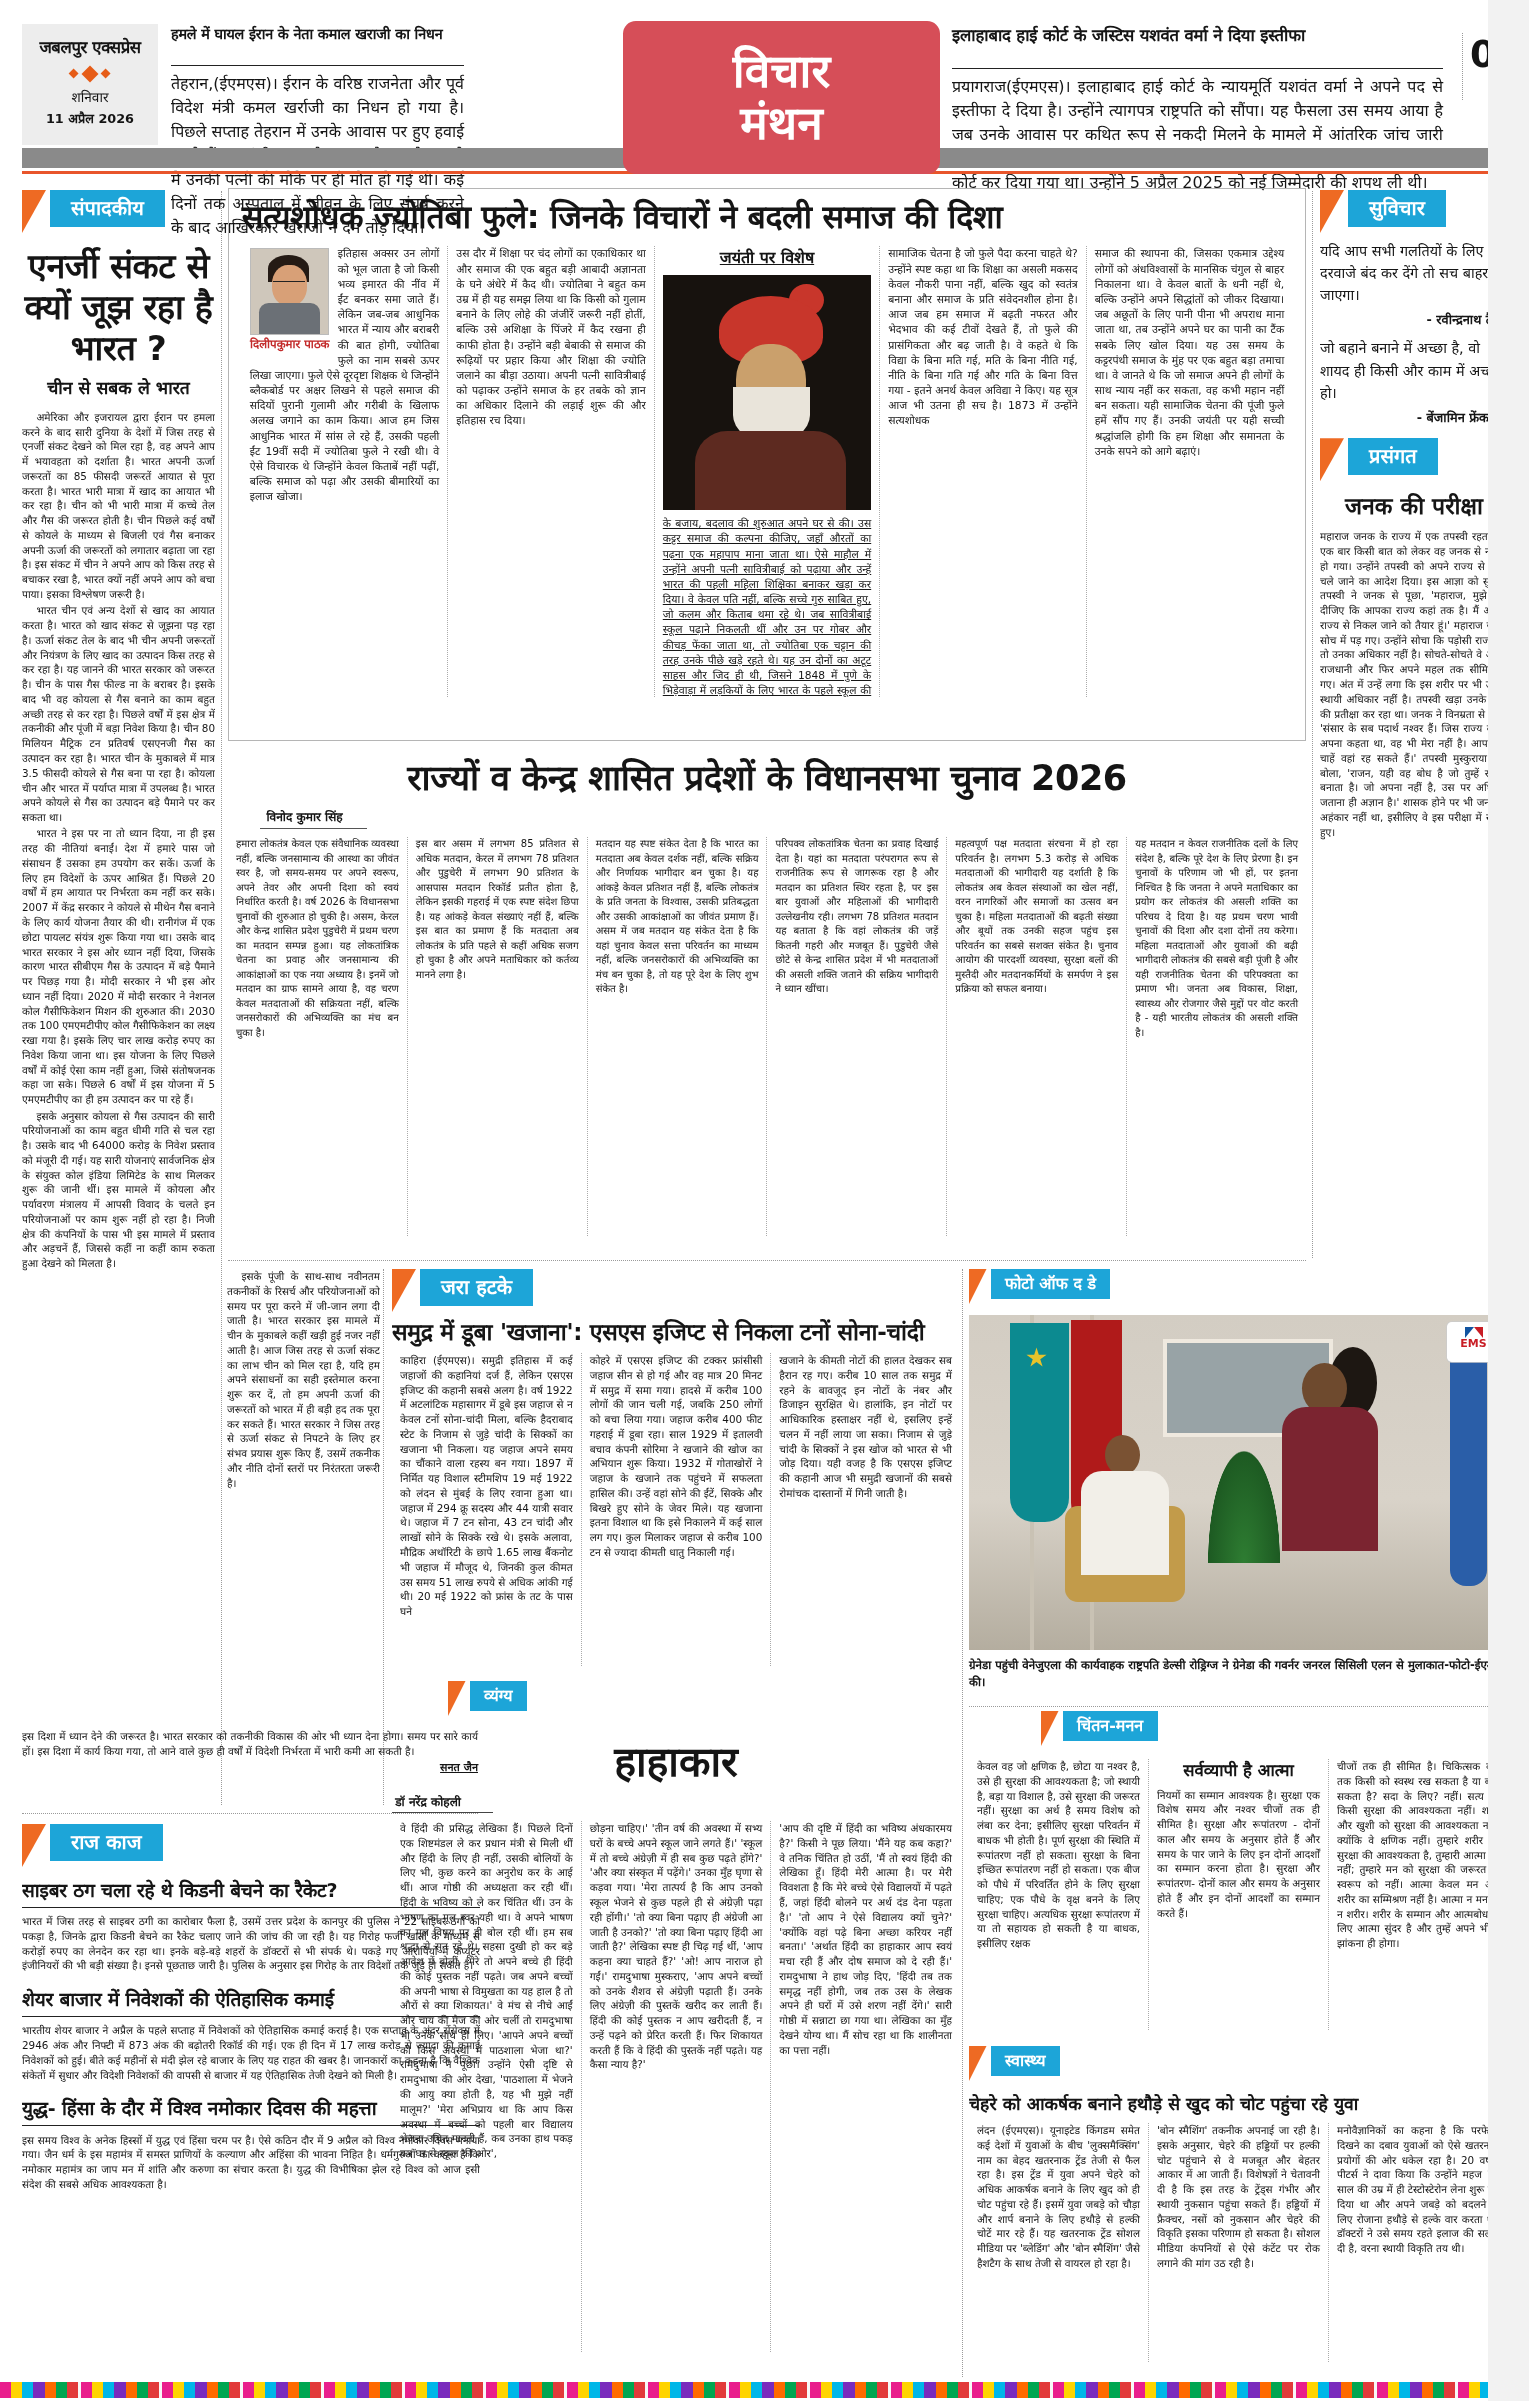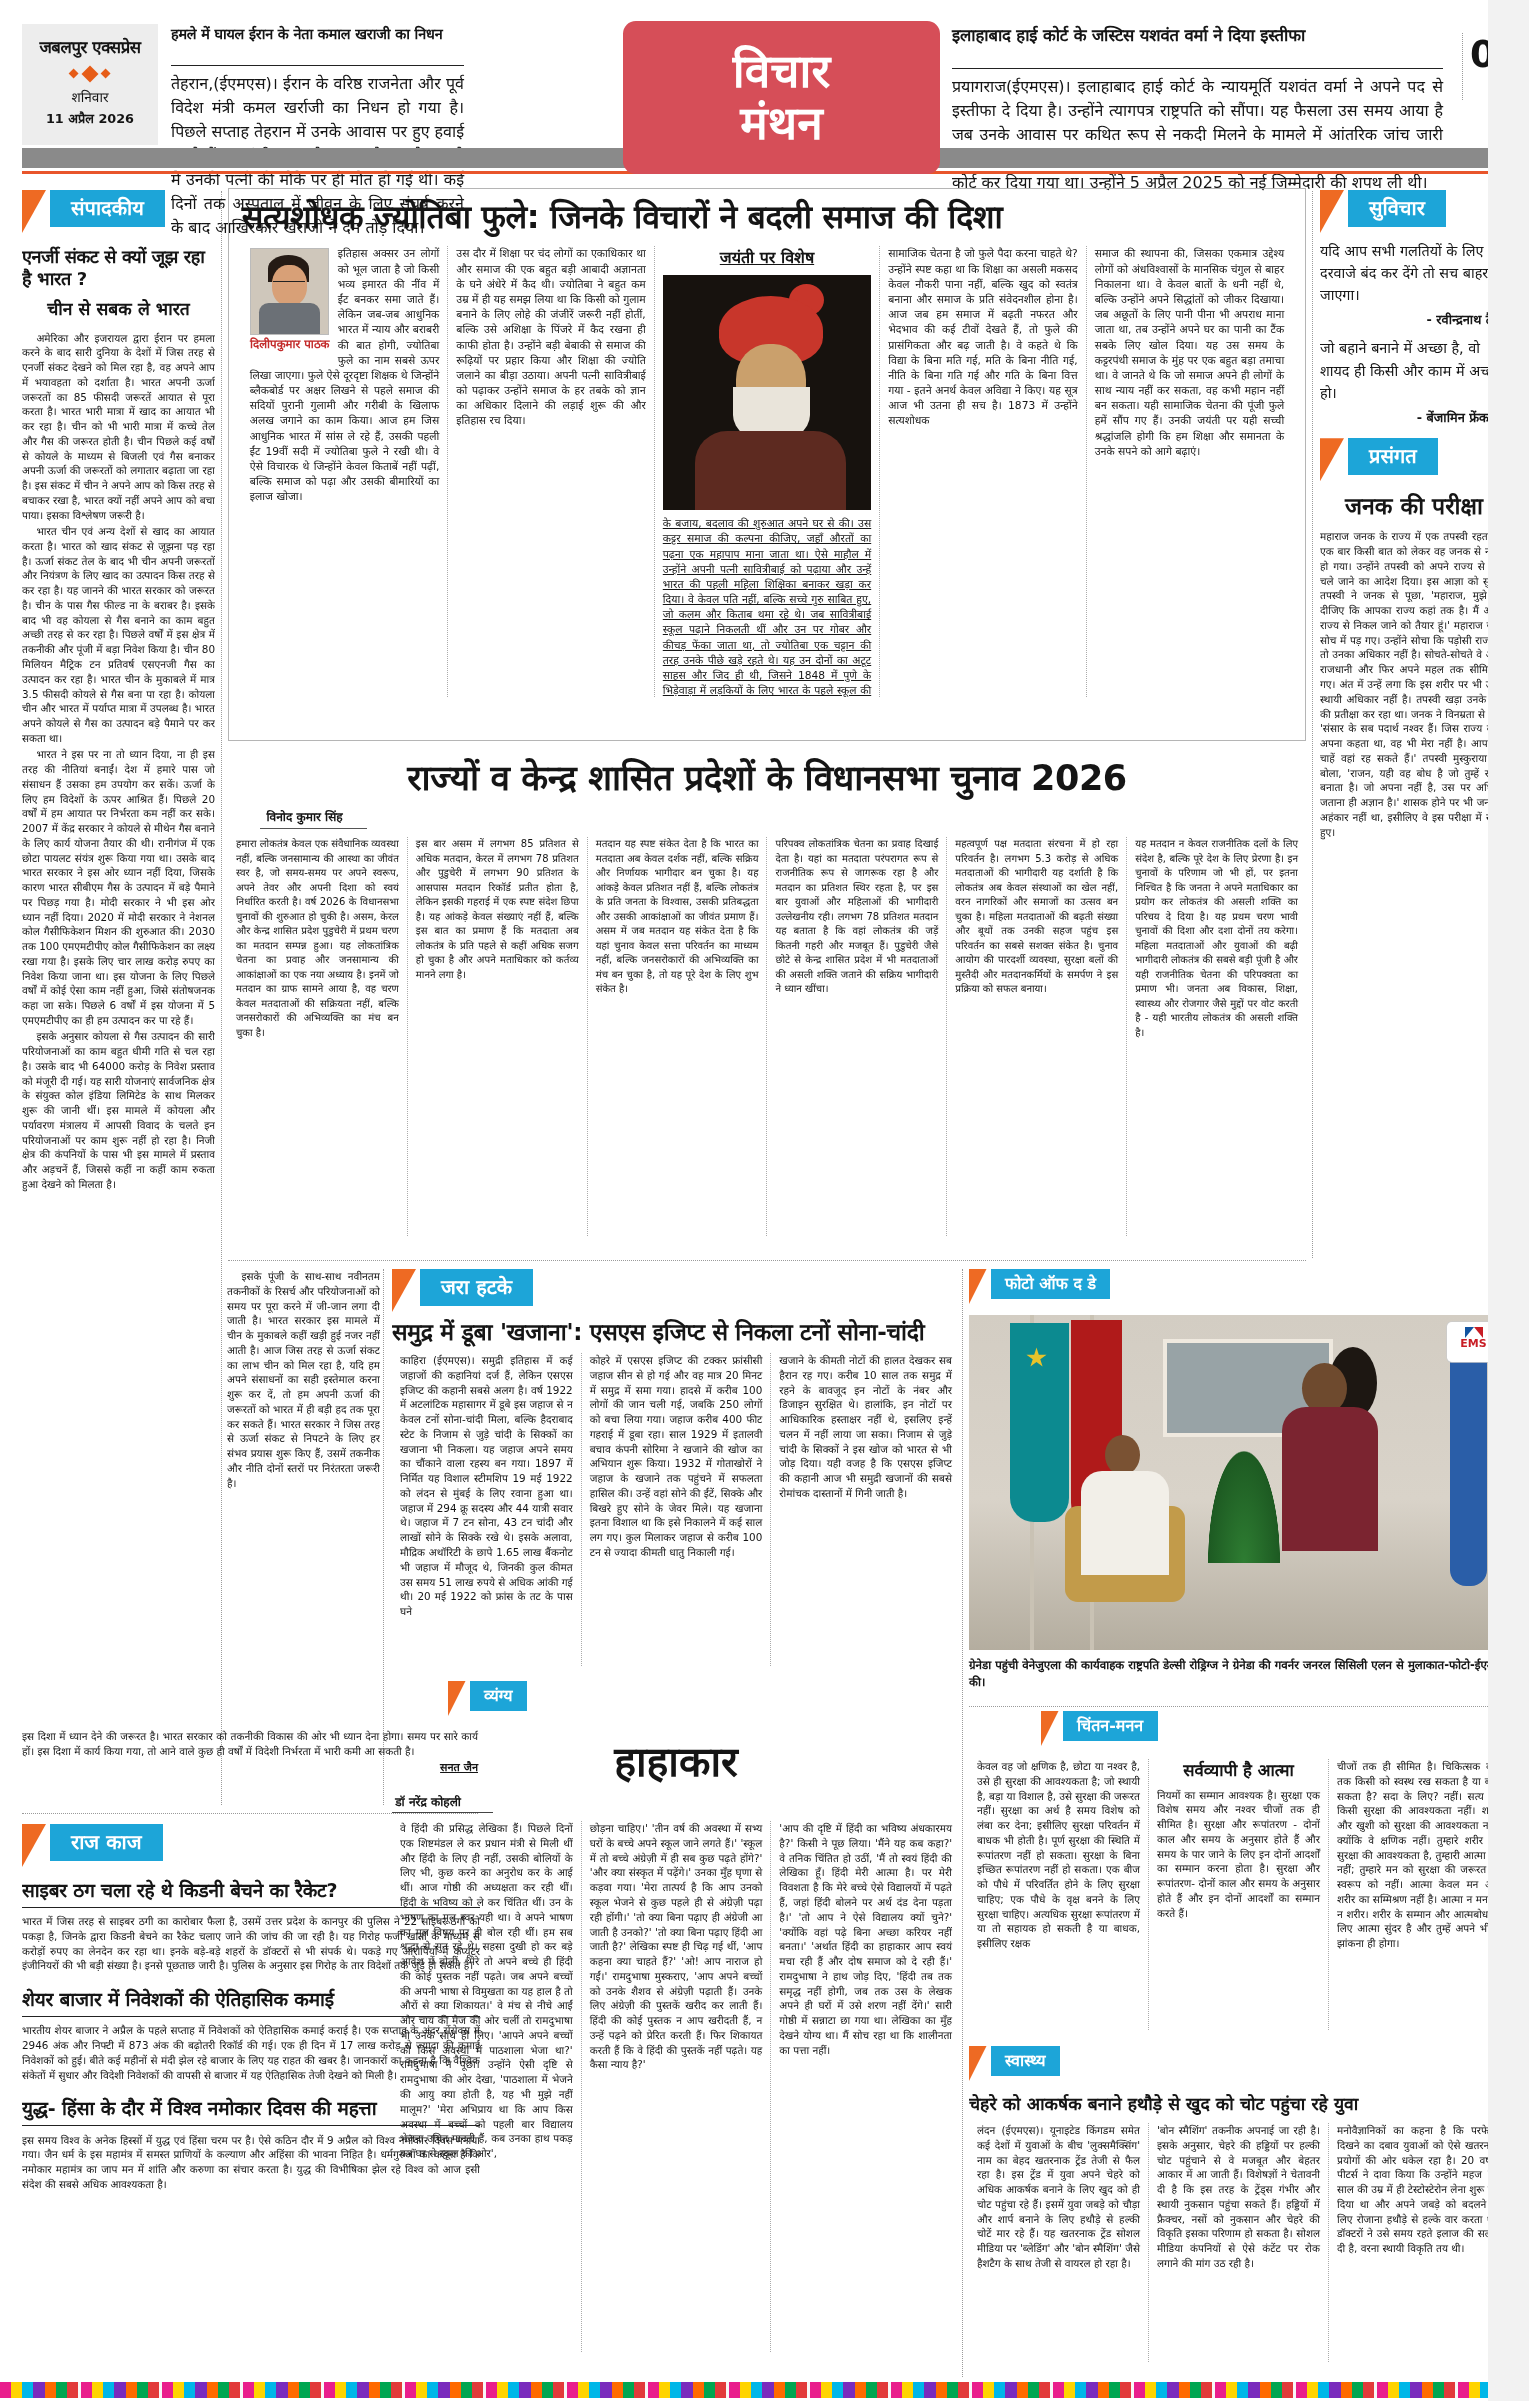--- a/index.html
+++ b/index.html
@@ -28,21 +28,21 @@
   
   .seclabel{display:flex;align-items:flex-start;height:40px;}
   .seclabel .tri{width:24px;height:43px;background:#ee6a23;clip-path:polygon(0 0,100% 0,0 100%);margin-right:4px;flex:none;}
   .seclabel .box{background:#1da5d8;color:#fff;font-weight:bold;font-size:20px;line-height:37px;height:37px;padding:0 21px;}
   .seclabel.small .tri{width:17.5px;height:35px;}
   .seclabel.small .box{font-size:16px;line-height:30px;height:30px;padding:0 14.4px;}
   
   .vdot{border-left:1.6px dotted #9a9a9a;width:0;}
   .hdot{border-top:1.6px dotted #9a9a9a;height:0;}
   
-  .ed-head{font-weight:bold;font-size:18px;line-height:1.2;text-align:left;margin:16px 0 6.4px 0;letter-spacing:-0.4px;}
+  .ed-head{font-weight:bold;font-size:34px;line-height:1.2;text-align:center;margin:16px 0 6.4px 0;letter-spacing:-0.4px;}
   .ed-sub{font-weight:bold;font-size:17.5px;text-align:center;margin-bottom:11px;}
   .bodytxt{font-size:10.4px;line-height:1.42;}
   .bodytxt p{text-indent:14.4px;margin:0 0 1.6px 0;}
   .sig{font-weight:bold;text-align:right;font-size:11px;text-decoration:underline;}
   
   .phule{left:228px;top:188px;width:1078px;height:553px;border:0.8px solid #b5b5b5;box-sizing:border-box;padding:9.6px 12.8px;}
   .phule h1{margin:1.6px 0 11px 0;font-size:32px;letter-spacing:-0.4px;line-height:1.1;}
   .cols{display:flex;}
   .cols>div{flex:1;padding:0 8px;}
   .cols>div+div{border-left:0.8px dotted #aaa;}

